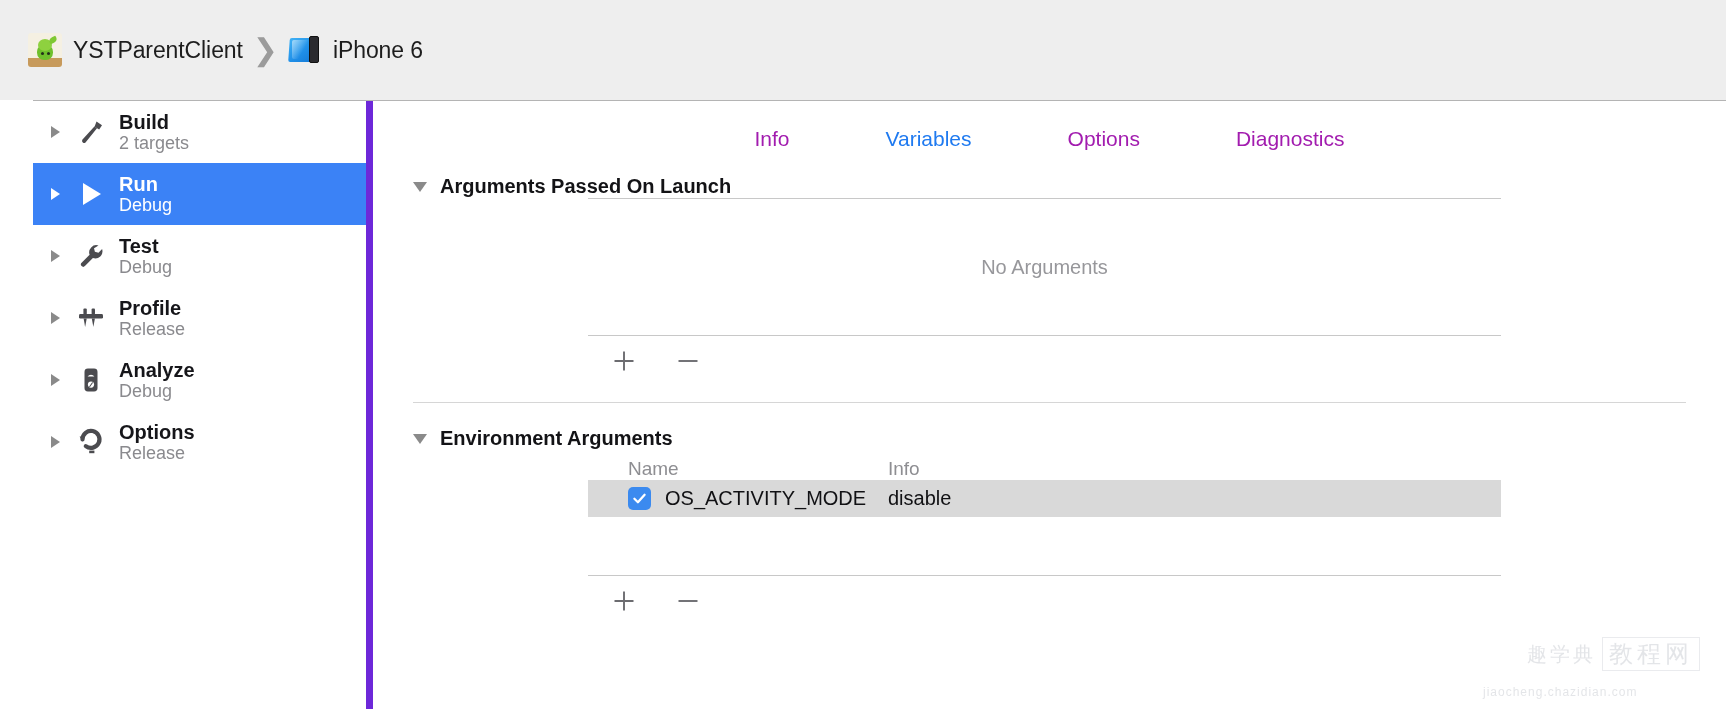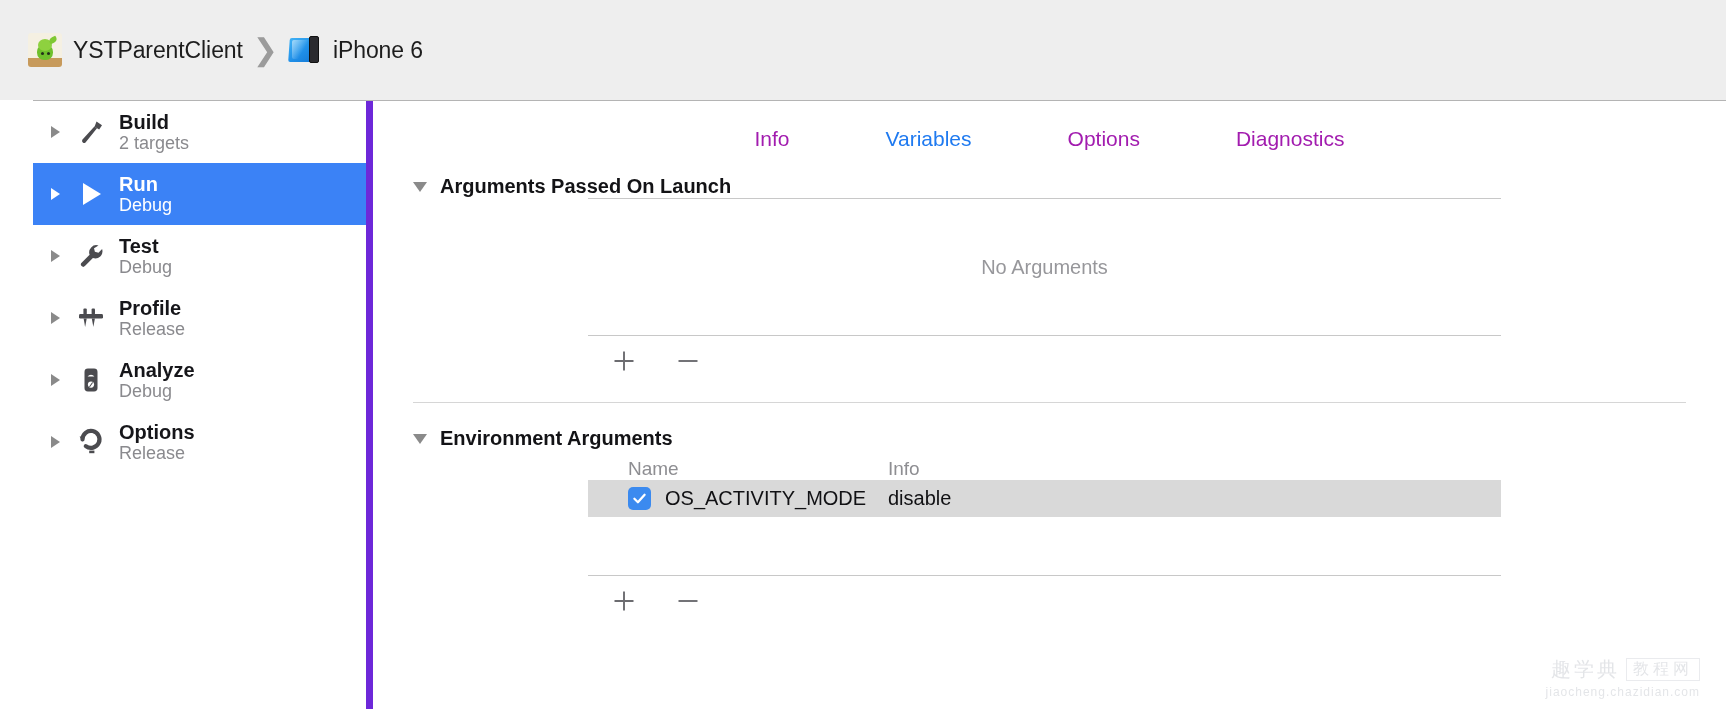--- a/index.html
+++ b/index.html
@@ -316,32 +316,32 @@
     gap: 6px;
     justify-content: flex-end;
     margin-left: 44px;
   }
   .wm-cn {
     font-size: 20px;
     color: #c9ccd2;
     letter-spacing: 3px;
   }
   .wm-box {
-    font-size: 16px;
+    font-size: 24px;
     color: #c9ccd2;
     letter-spacing: 4px;
     border: 1px solid #d6d9de;
     padding: 0 6px;
   }
   .wm-url {
     font-size: 12px;
     color: #c9ccd2;
     letter-spacing: 1px;
-    margin-top: 2px;
-    text-align: right;
+    margin-top: 14px;
+    text-align: left;
   }
 </style>
 </head>
 <body>
 
 <div id="titlebar">
   <div class="crumb">
     <span class="app-icon">
       <span class="ground"></span>
       <span class="body"></span>

